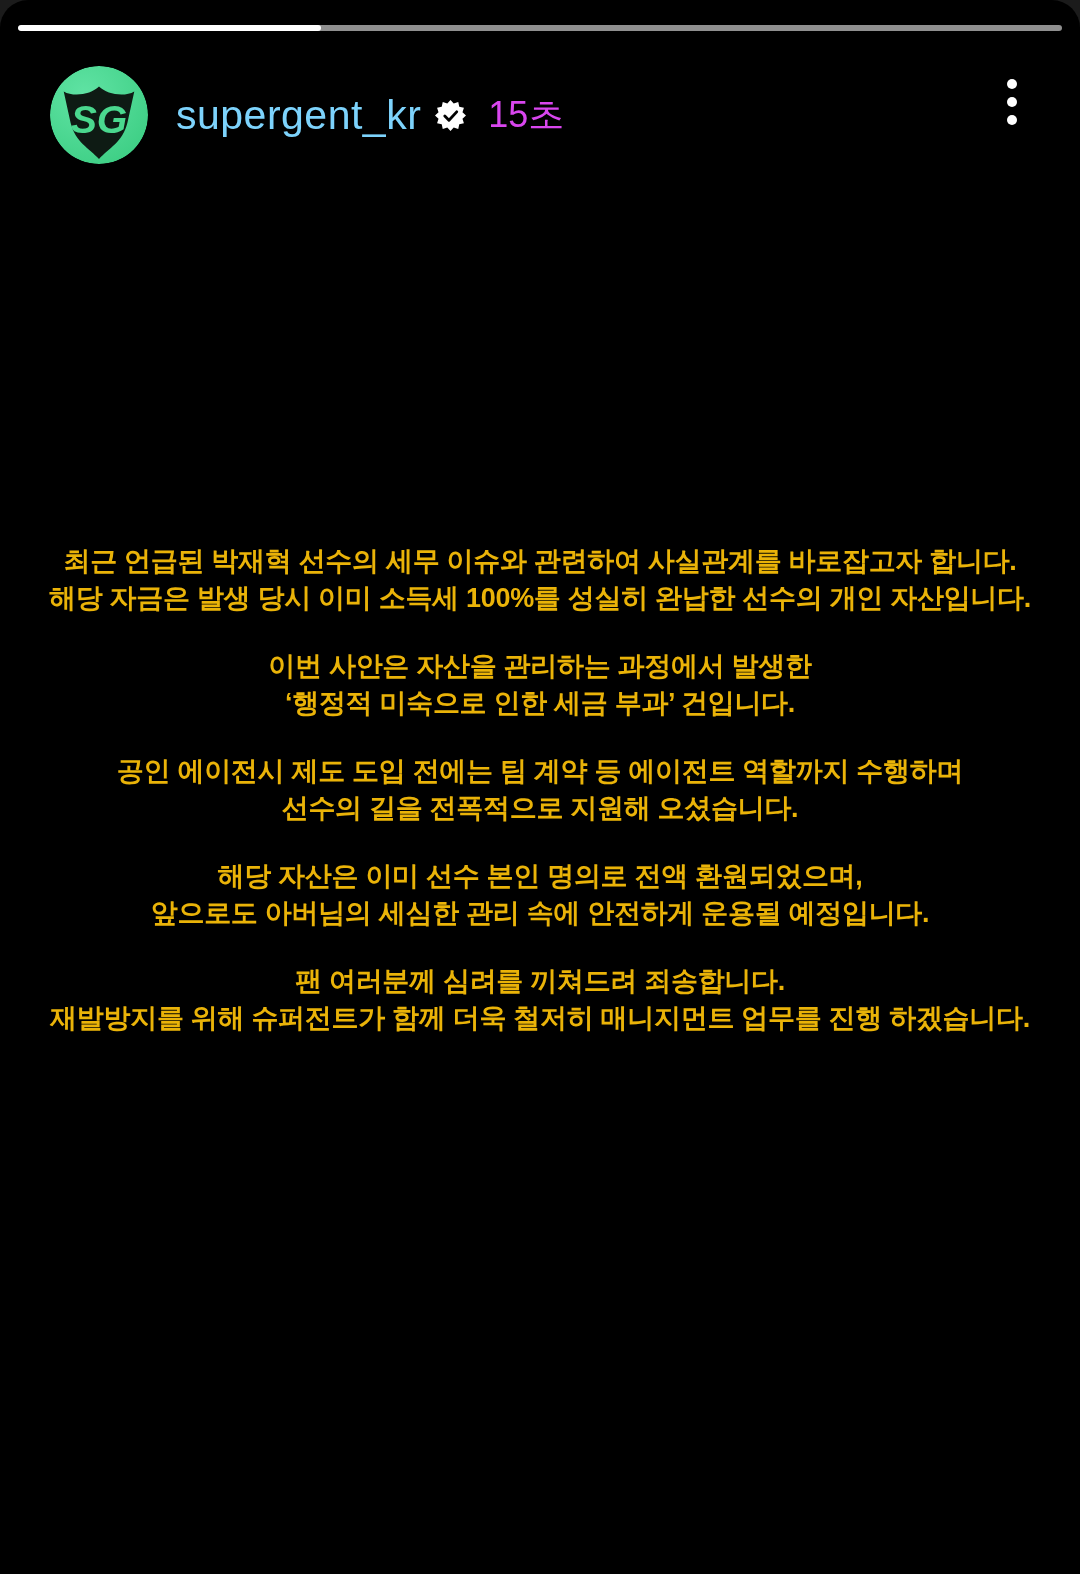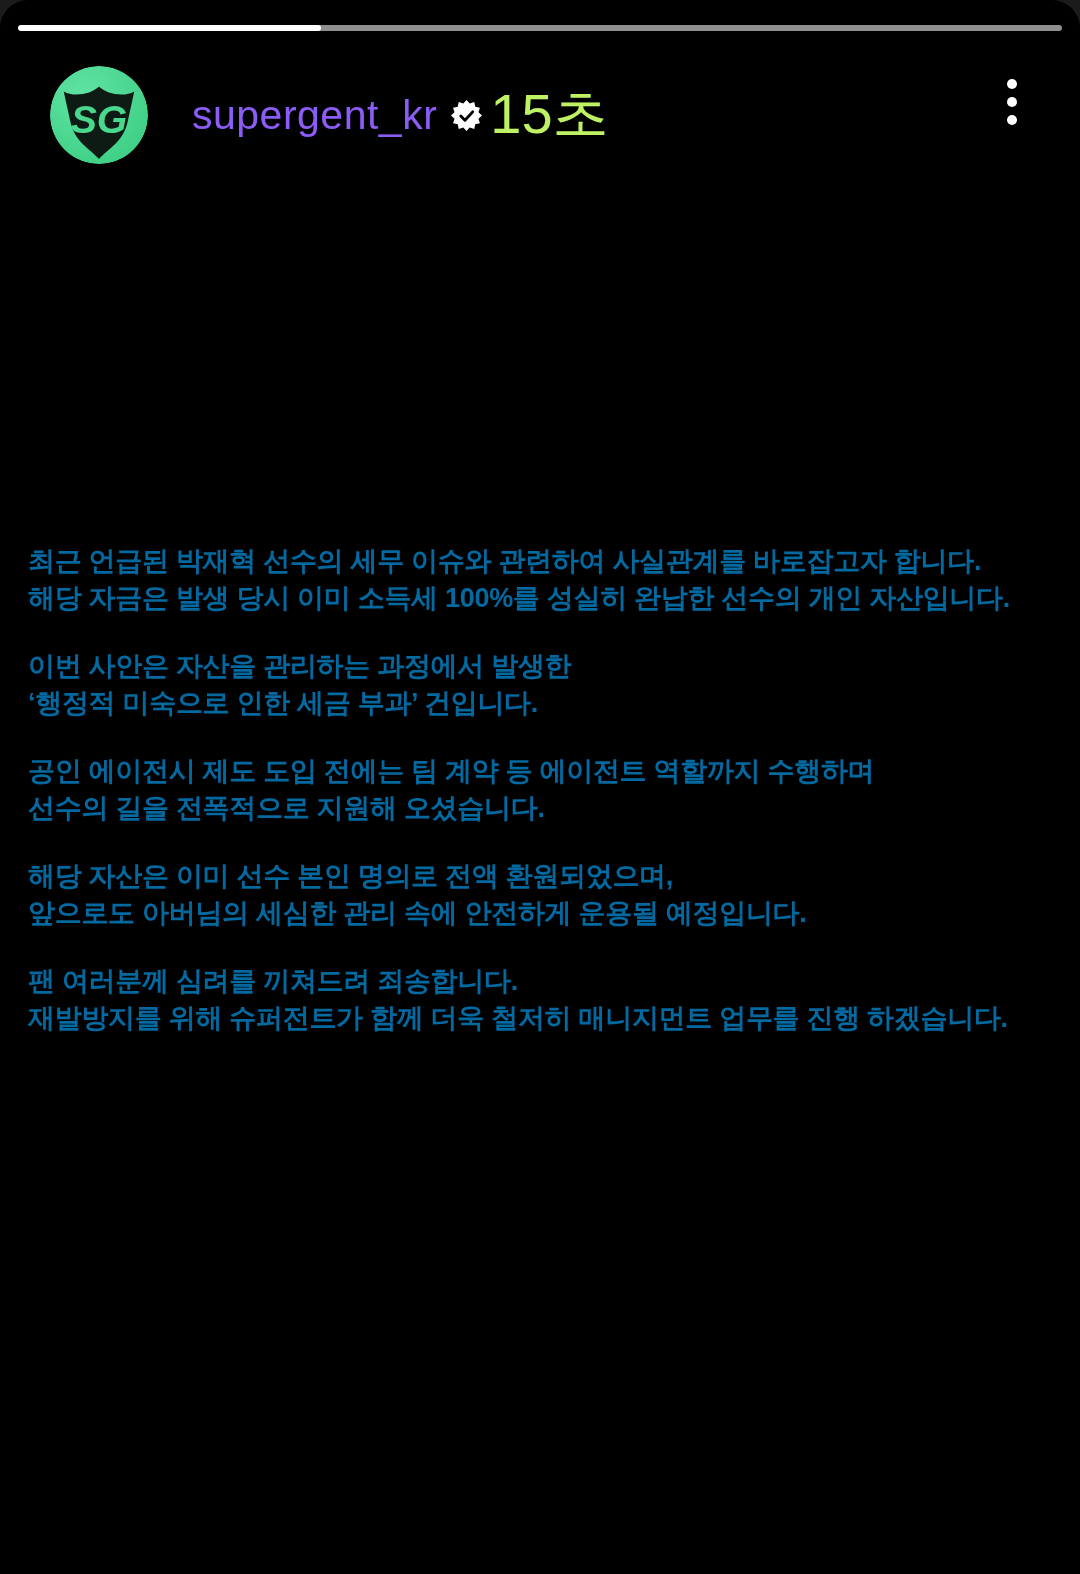--- a/index.html
+++ b/index.html
@@ -32,50 +32,50 @@
   .header {
     position: absolute; left: 50px; top: 66px; right: 120px;
     display: flex; align-items: center;
   }
   .avatar {
     width: 98px; height: 98px; border-radius: 50%;
     flex: 0 0 auto;
     display: block;
   }
   .username {
-    margin-left: 44px;
-    color: #8b5cf6;
+    margin-left: 28px;
+    color: #7dd3fc;
     font-size: 41px;
     font-weight: 500;
     letter-spacing: 0.5px;
     white-space: nowrap;
   }
   .verified { margin-left: 14px; width: 31px; height: 31px; flex: 0 0 auto; }
   .timestamp {
-    margin-left: 8px;
-    color: #bef264;
-    font-size: 56px;
+    margin-left: 22px;
+    color: #d946ef;
+    font-size: 36px;
     font-weight: 400;
     white-space: nowrap;
   }
   .kebab {
     position: absolute; right: 63px; top: 79px;
     width: 10px;
     display: flex; flex-direction: column; align-items: center; gap: 8px;
     cursor: pointer;
   }
   .kebab .dot {
     width: 10px; height: 10px; border-radius: 50%;
     background: #ffffff;
   }
   
   .statement {
     position: absolute; top: 543px; left: 28px; right: 28px;
-    text-align: left;
-    color: #0369a1;
+    text-align: center;
+    color: #eab308;
     font-size: 27px;
     font-weight: 700;
     line-height: 36.5px;
     letter-spacing: -0.3px;
   }
   .statement .para { margin-bottom: 32px; }
   .statement .para:last-child { margin-bottom: 16px; }
 </style>
 </head>
 <body>

